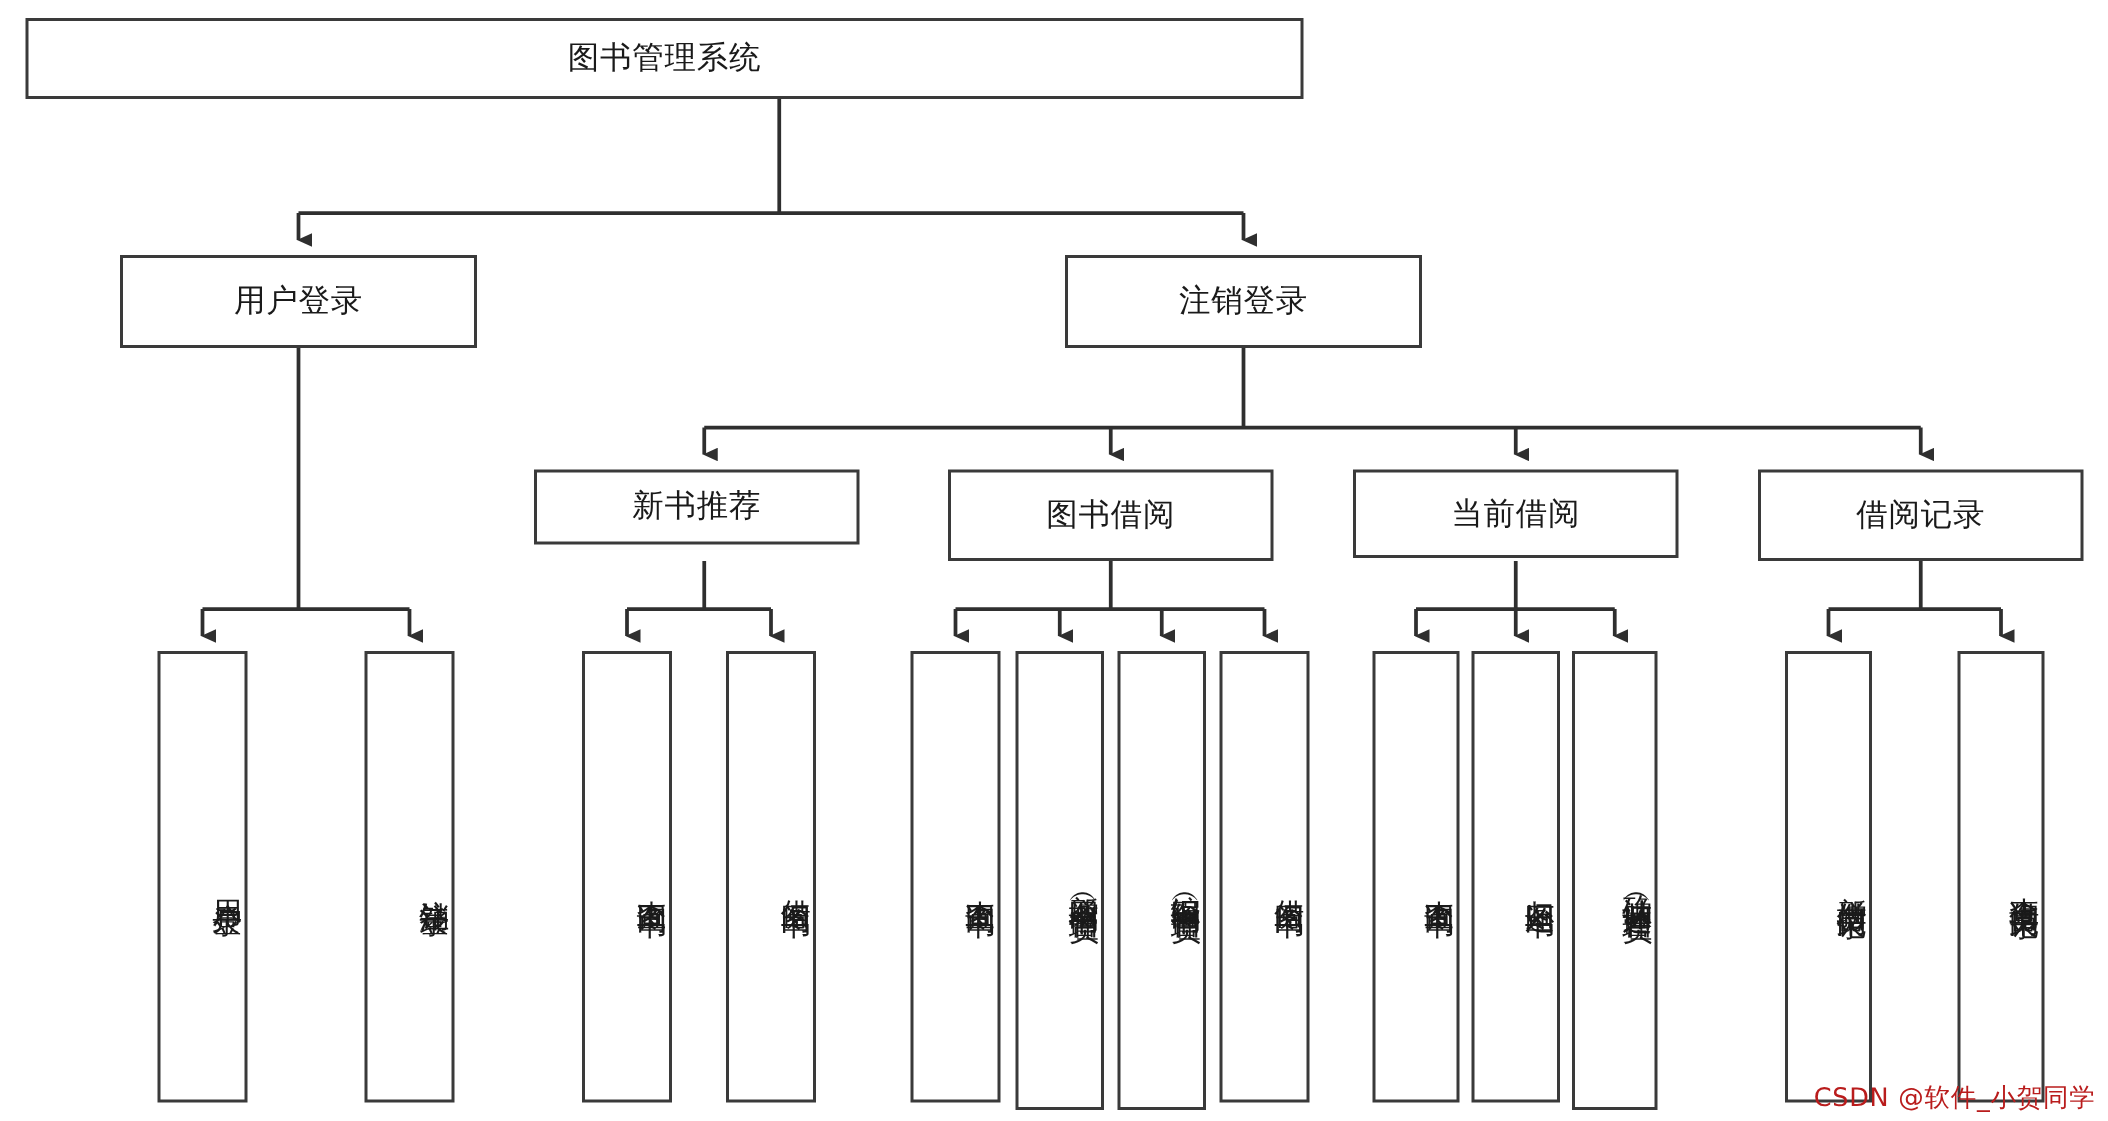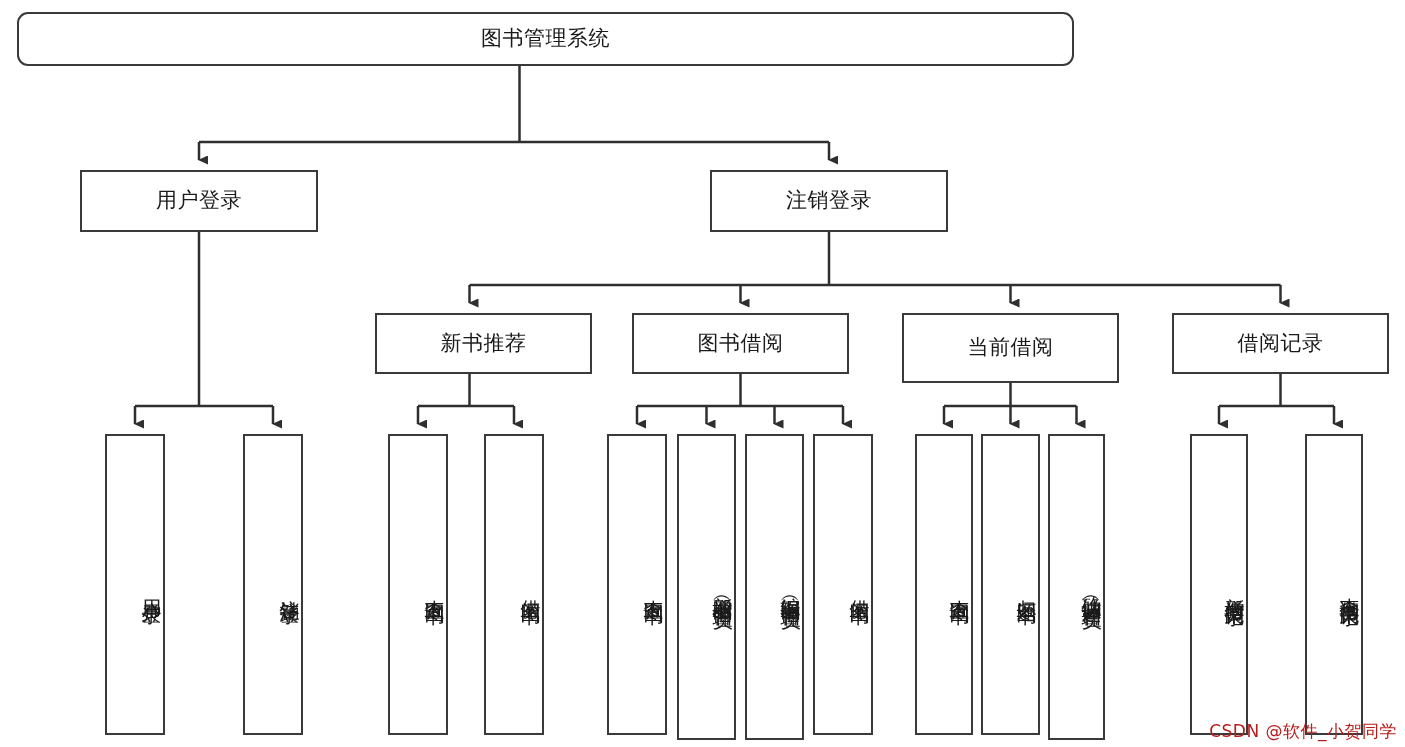--- a/index.html
+++ b/index.html
@@ -100,36 +100,36 @@
         <path d="M944 406 L944 424" marker-end="url(#arrowhead)"></path>
         <path d="M1010.5 406 L1010.5 424" marker-end="url(#arrowhead)"></path>
         <path d="M1076.5 406 L1076.5 424" marker-end="url(#arrowhead)"></path>
         <path d="M1280.5 374 L1280.5 406 M1219 406 L1334 406"></path>
         <path d="M1219 406 L1219 424" marker-end="url(#arrowhead)"></path>
         <path d="M1334 406 L1334 424" marker-end="url(#arrowhead)"></path>
       </g>
   </svg>
 
   <div id="node-layer">
-      <div class="node horizontal" style="left: 17px; top: 12px; width: 1057px; height: 54px; border-radius: 11px;">
+      <div class="node horizontal" style="left: 17px; top: 12px; width: 852px; height: 54px;">
         <span class="label">图书管理系统</span>
       </div>
       <div class="node horizontal" style="left: 80px; top: 170px; width: 238px; height: 62px;">
         <span class="label">用户登录</span>
       </div>
       <div class="node horizontal" style="left: 710px; top: 170px; width: 238px; height: 62px;">
         <span class="label">注销登录</span>
       </div>
-      <div class="node horizontal" style="left: 375px; top: 313px; width: 217px; height: 61px;">
+      <div class="node horizontal" style="left: 356px; top: 313px; width: 217px; height: 50px;">
         <span class="label">新书推荐</span>
       </div>
       <div class="node horizontal" style="left: 632px; top: 313px; width: 217px; height: 61px;">
         <span class="label">图书借阅</span>
       </div>
-      <div class="node horizontal" style="left: 902px; top: 313px; width: 217px; height: 70px;">
+      <div class="node horizontal" style="left: 902px; top: 313px; width: 217px; height: 59px;">
         <span class="label">当前借阅</span>
       </div>
       <div class="node horizontal" style="left: 1172px; top: 313px; width: 217px; height: 61px; text-align: center;">
         <span class="label">借阅记录</span>
       </div>
       <div class="node vertical" style="left: 105px; top: 434px; width: 60px; height: 301px;">
         <span class="label">用户登录</span>
       </div>
       <div class="node vertical" style="left: 243px; top: 434px; width: 60px; height: 301px;">
         <span class="label">注销登录</span>

